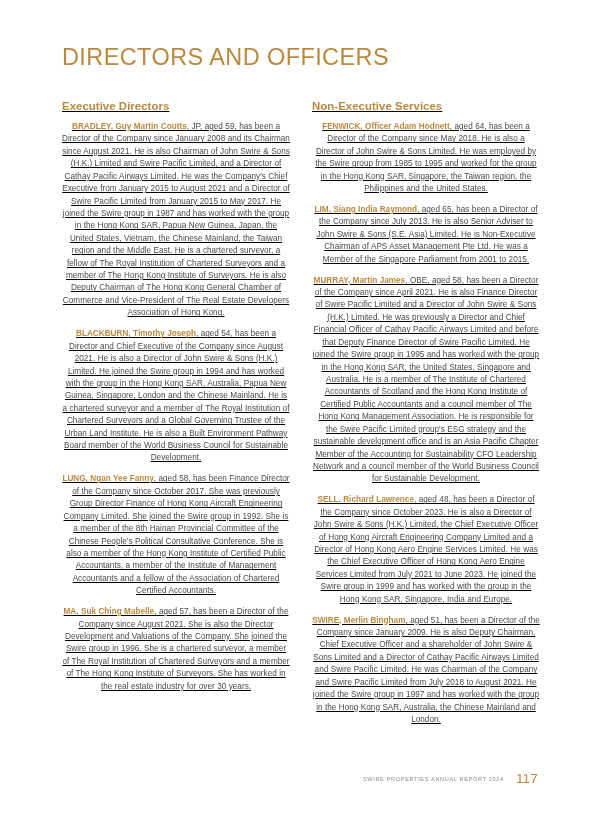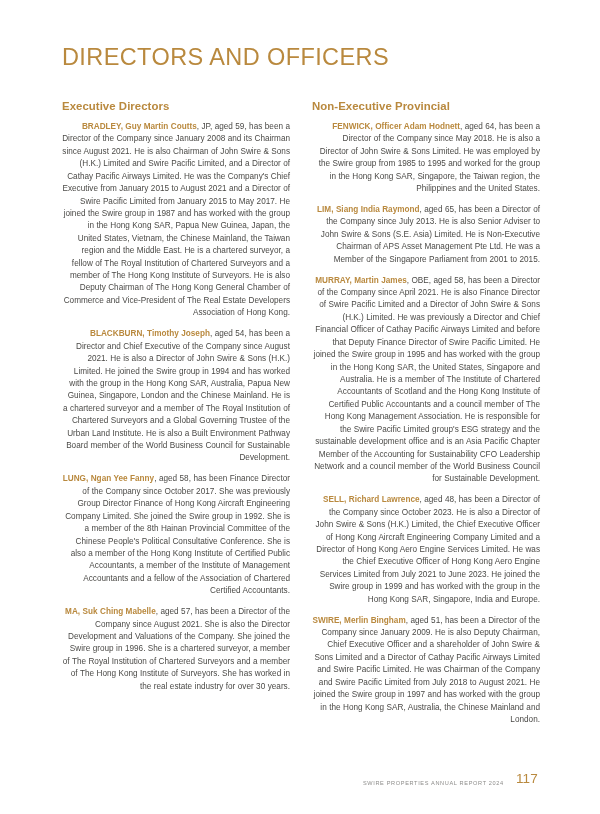--- a/index.html
+++ b/index.html
@@ -40,53 +40,54 @@
     position: absolute;
     left: 62px;
     top: 100px;
     width: 478px;
     display: flex;
     gap: 22px;
   }
 
   .col {
     width: 228px;
+    text-decoration: underline;
   }
 
   .section-heading {
     font-size: 11.4px;
     font-weight: bold;
     color: #b9893e;
     letter-spacing: 0.05px;
     margin: 0 0 8px 0;
     line-height: 13px;
   }
 
   .bio {
     font-size: 8.2px;
     line-height: 12.42px;
     color: #4b4a47;
     margin: 0 0 8.5px 0;
-    text-align: right;
+    text-align: center;
     letter-spacing: 0.005px;
     word-spacing: 0.15px;
   }
   .bio:last-child { margin-bottom: 0; }
 
   .nm {
     color: #b9893e;
     font-weight: bold;
   }
 
   .footer {
     position: absolute;
     right: 62px;
     bottom: 28px;
     display: flex;
-    align-items: flex-end;
+    align-items: center;
     gap: 12px;
   }
   .footer-text {
     font-size: 5.6px;
     letter-spacing: 0.65px;
     color: #8d8c8a;
     text-transform: uppercase;
   }
   .page-number {
     font-size: 13.5px;
@@ -110,21 +111,21 @@
       <p class="bio"><span class="nm">BRADLEY, Guy Martin Coutts</span><span>, JP, aged 59, has been a Director of the Company since January 2008 and its Chairman since August 2021. He is also Chairman of John Swire &amp; Sons (H.K.) Limited and Swire Pacific Limited, and a Director of Cathay Pacific Airways Limited. He was the Company's Chief Executive from January 2015 to August 2021 and a Director of Swire Pacific Limited from January 2015 to May 2017. He joined the Swire group in 1987 and has worked with the group in the Hong Kong SAR, Papua New Guinea, Japan, the United States, Vietnam, the Chinese Mainland, the Taiwan region and the Middle East. He is a chartered surveyor, a fellow of The Royal Institution of Chartered Surveyors and a member of The Hong Kong Institute of Surveyors. He is also Deputy Chairman of The Hong Kong General Chamber of Commerce and Vice-President of The Real Estate Developers Association of Hong Kong.</span></p>
 
       <p class="bio"><span class="nm">BLACKBURN, Timothy Joseph</span><span>, aged 54, has been a Director and Chief Executive of the Company since August 2021. He is also a Director of John Swire &amp; Sons (H.K.) Limited. He joined the Swire group in 1994 and has worked with the group in the Hong Kong SAR, Australia, Papua New Guinea, Singapore, London and the Chinese Mainland. He is a chartered surveyor and a member of The Royal Institution of Chartered Surveyors and a Global Governing Trustee of the Urban Land Institute. He is also a Built Environment Pathway Board member of the World Business Council for Sustainable Development.</span></p>
 
       <p class="bio"><span class="nm">LUNG, Ngan Yee Fanny</span><span>, aged 58, has been Finance Director of the Company since October 2017. She was previously Group Director Finance of Hong Kong Aircraft Engineering Company Limited. She joined the Swire group in 1992. She is a member of the 8th Hainan Provincial Committee of the Chinese People's Political Consultative Conference. She is also a member of the Hong Kong Institute of Certified Public Accountants, a member of the Institute of Management Accountants and a fellow of the Association of Chartered Certified Accountants.</span></p>
 
       <p class="bio"><span class="nm">MA, Suk Ching Mabelle</span><span>, aged 57, has been a Director of the Company since August 2021. She is also the Director Development and Valuations of the Company. She joined the Swire group in 1996. She is a chartered surveyor, a member of The Royal Institution of Chartered Surveyors and a member of The Hong Kong Institute of Surveyors. She has worked in the real estate industry for over 30 years.</span></p>
     </div>
 
     <div class="col">
-      <h2 class="section-heading">Non-Executive Provincial</h2>
+      <h2 class="section-heading">Non-Executive Services</h2>
 
       <p class="bio"><span class="nm">FENWICK, Officer Adam Hodnett</span><span>, aged 64, has been a Director of the Company since May 2018. He is also a Director of John Swire &amp; Sons Limited. He was employed by the Swire group from 1985 to 1995 and worked for the group in the Hong Kong SAR, Singapore, the Taiwan region, the Philippines and the United States.</span></p>
 
       <p class="bio"><span class="nm">LIM, Siang India Raymond</span><span>, aged 65, has been a Director of the Company since July 2013. He is also Senior Adviser to John Swire &amp; Sons (S.E. Asia) Limited. He is Non-Executive Chairman of APS Asset Management Pte Ltd. He was a Member of the Singapore Parliament from 2001 to 2015.</span></p>
 
       <p class="bio"><span class="nm">MURRAY, Martin James</span><span>, OBE, aged 58, has been a Director of the Company since April 2021. He is also Finance Director of Swire Pacific Limited and a Director of John Swire &amp; Sons (H.K.) Limited. He was previously a Director and Chief Financial Officer of Cathay Pacific Airways Limited and before that Deputy Finance Director of Swire Pacific Limited. He joined the Swire group in 1995 and has worked with the group in the Hong Kong SAR, the United States, Singapore and Australia. He is a member of The Institute of Chartered Accountants of Scotland and the Hong Kong Institute of Certified Public Accountants and a council member of The Hong Kong Management Association. He is responsible for the Swire Pacific Limited group's ESG strategy and the sustainable development office and is an Asia Pacific Chapter Member of the Accounting for Sustainability CFO Leadership Network and a council member of the World Business Council for Sustainable Development.</span></p>
 
       <p class="bio"><span class="nm">SELL, Richard Lawrence</span><span>, aged 48, has been a Director of the Company since October 2023. He is also a Director of John Swire &amp; Sons (H.K.) Limited, the Chief Executive Officer of Hong Kong Aircraft Engineering Company Limited and a Director of Hong Kong Aero Engine Services Limited. He was the Chief Executive Officer of Hong Kong Aero Engine Services Limited from July 2021 to June 2023. He joined the Swire group in 1999 and has worked with the group in the Hong Kong SAR, Singapore, India and Europe.</span></p>
 
       <p class="bio"><span class="nm">SWIRE, Merlin Bingham</span><span>, aged 51, has been a Director of the Company since January 2009. He is also Deputy Chairman, Chief Executive Officer and a shareholder of John Swire &amp; Sons Limited and a Director of Cathay Pacific Airways Limited and Swire Pacific Limited. He was Chairman of the Company and Swire Pacific Limited from July 2018 to August 2021. He joined the Swire group in 1997 and has worked with the group in the Hong Kong SAR, Australia, the Chinese Mainland and London.</span></p>

